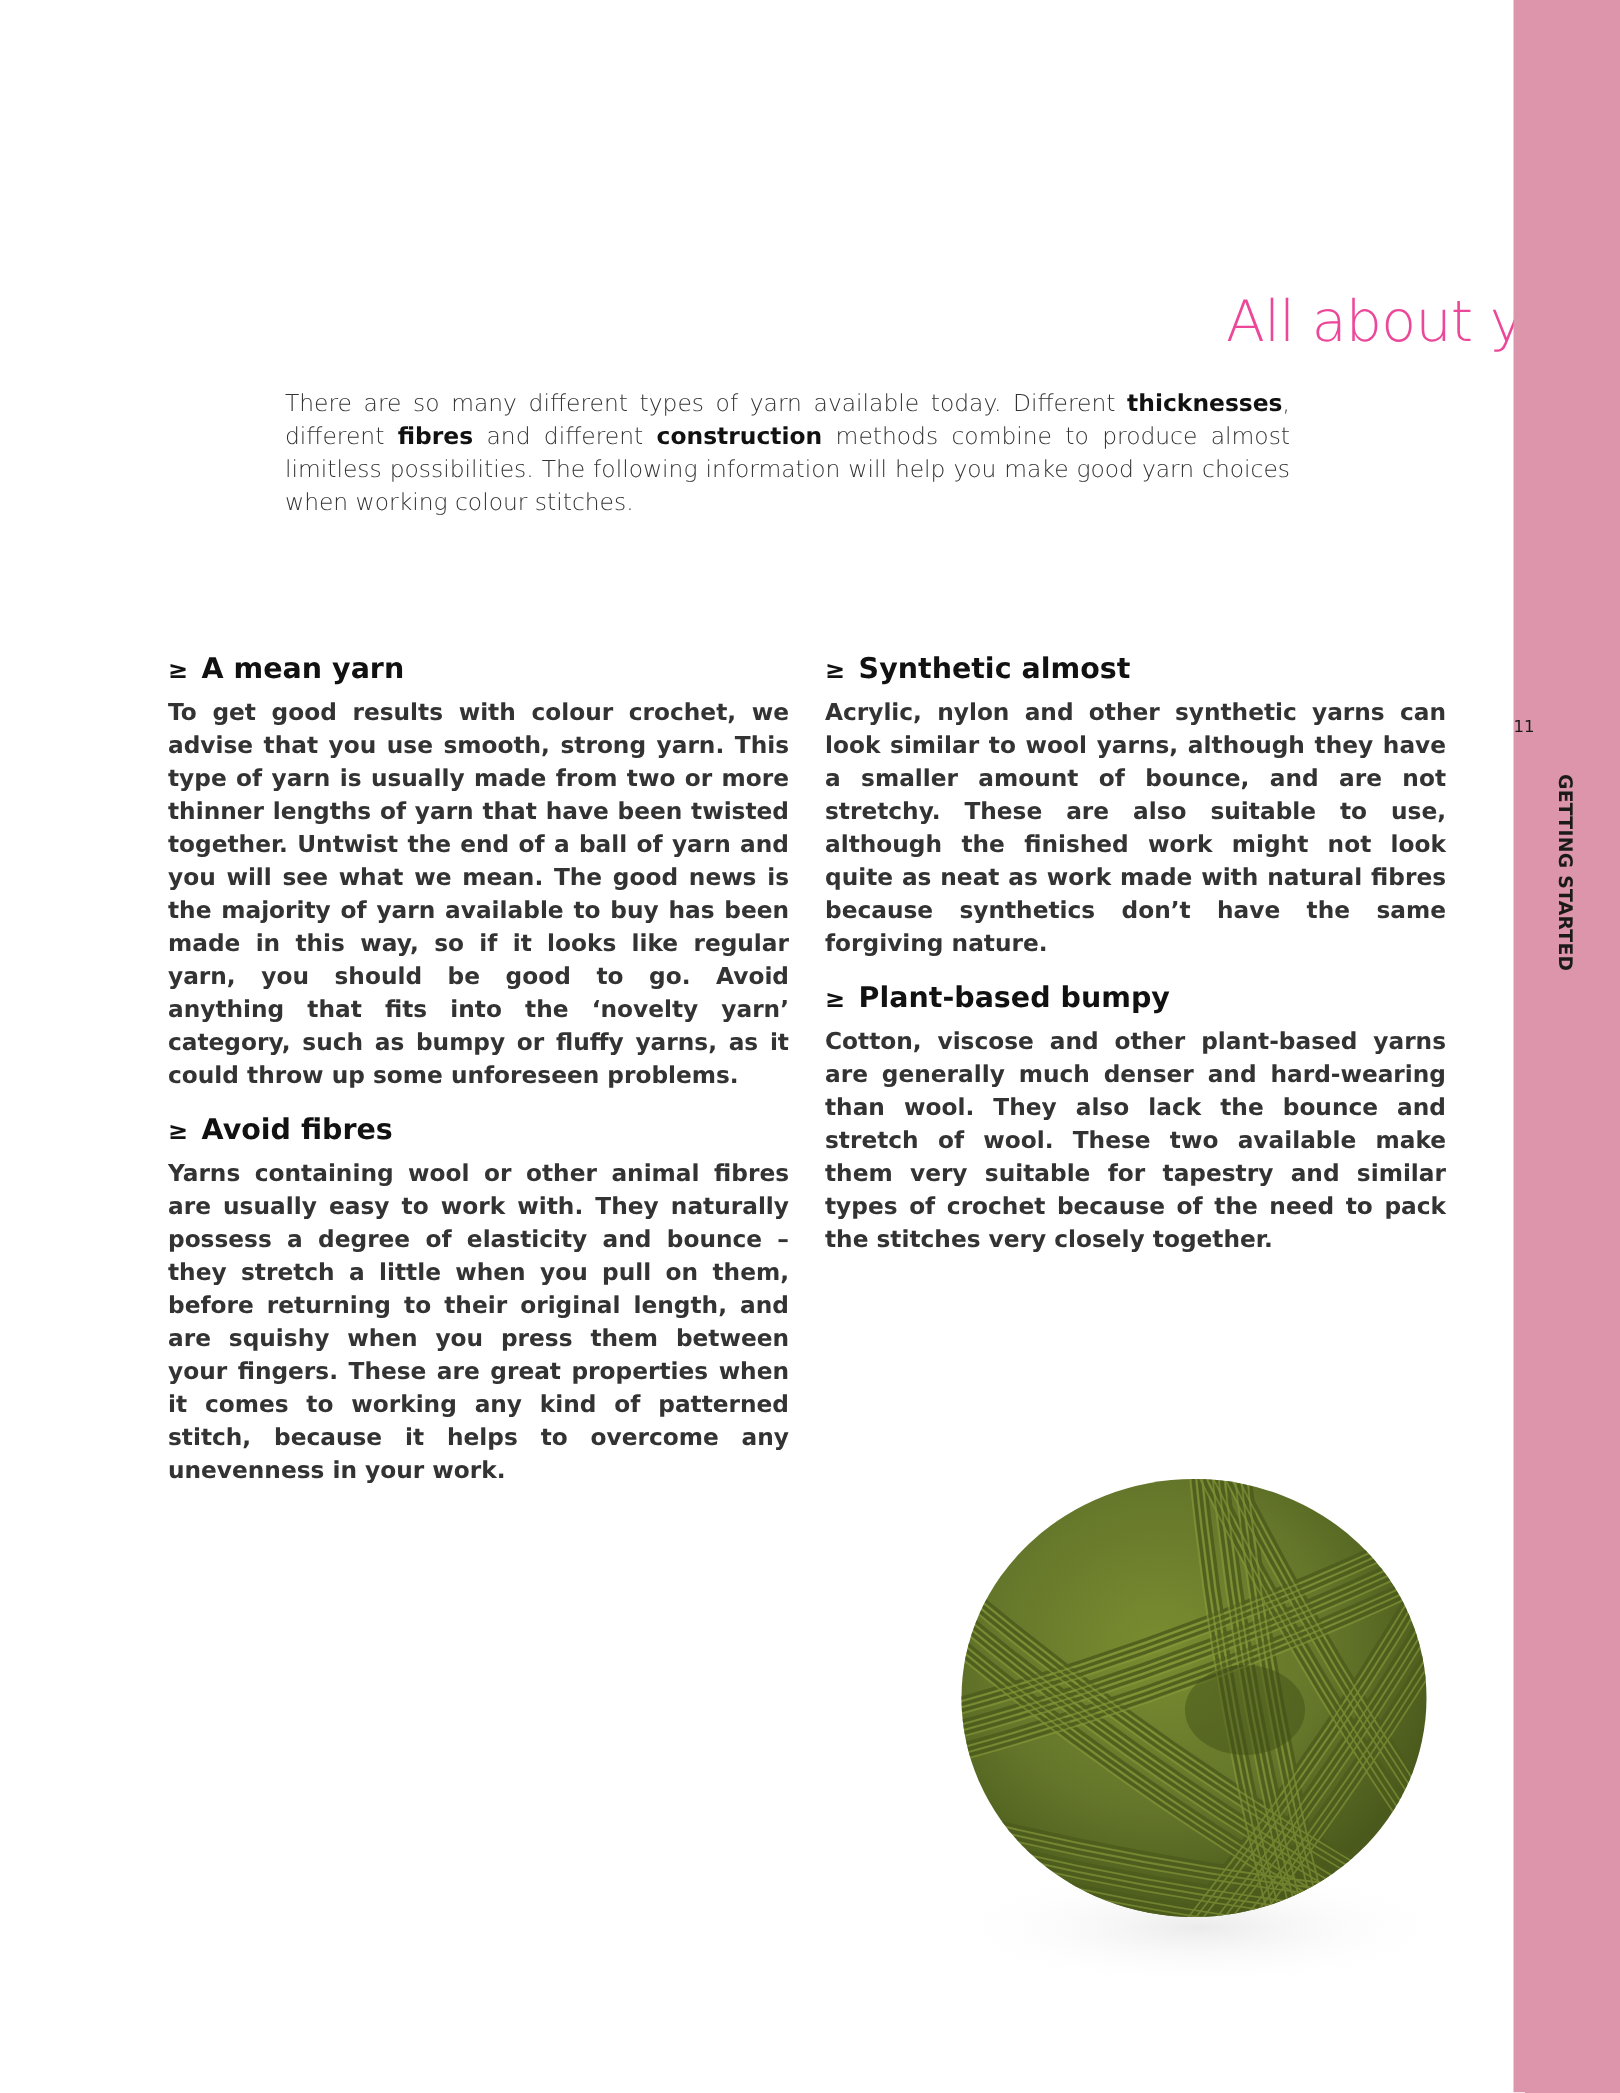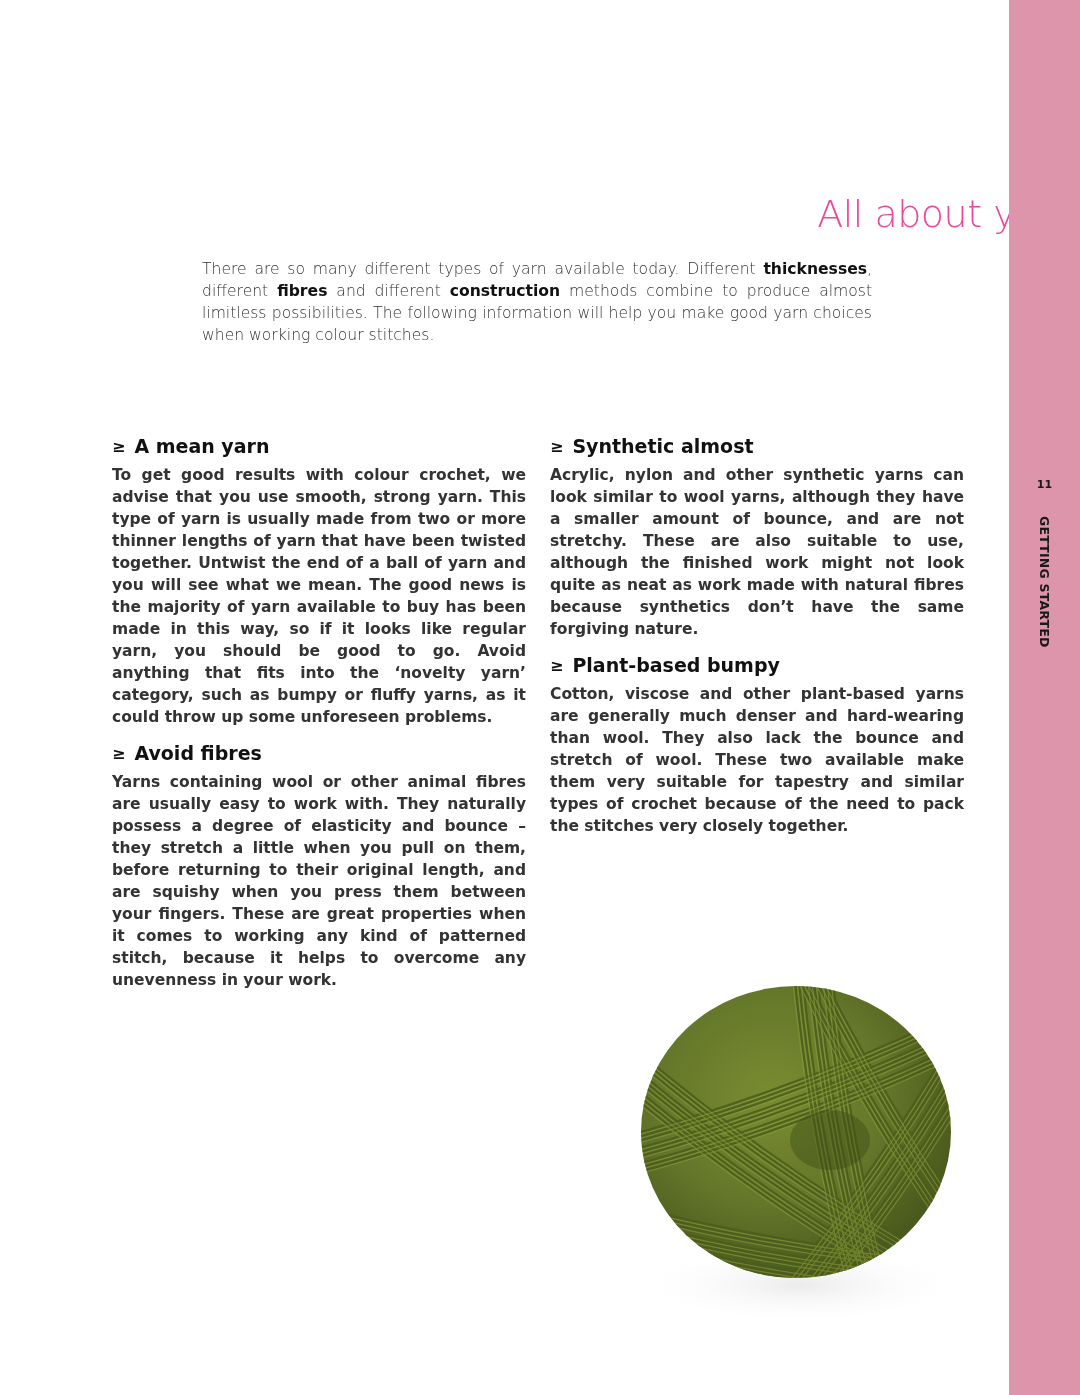--- a/index.html
+++ b/index.html
@@ -31,21 +31,21 @@
       font-family: "DejaVu Sans", sans-serif;
       font-weight: 200;
       font-size: 38px;
       letter-spacing: -0.5px;
       color: #ec4899;
       margin: 0;
       -webkit-text-stroke: 0;
     }
     .intro {
       position: absolute;
-      left: 202px;
+      left: 190px;
       top: 258px;
       width: 670px;
       font-size: 15.6px;
       line-height: 22px;
       text-align: justify;
       color: #333333;
       margin: 0;
       font-weight: 300;
     }
     .intro b {
@@ -90,23 +90,22 @@
       top: 0;
       width: 71px;
       height: 1395px;
       background: #dd95ab;
     }
     .page-number {
       position: absolute;
       left: 1009px;
       width: 71px;
       top: 478px;
-      text-align: center;
       font-size: 11px;
-      font-weight: bold;
+      font-weight: normal;
       color: #1a1a1a;
     }
     .section-label {
       position: absolute;
       left: 1044px;
       top: 516px;
       transform-origin: 0 0;
       transform: rotate(90deg) translateY(-50%);
       white-space: nowrap;
       font-size: 12.5px;

